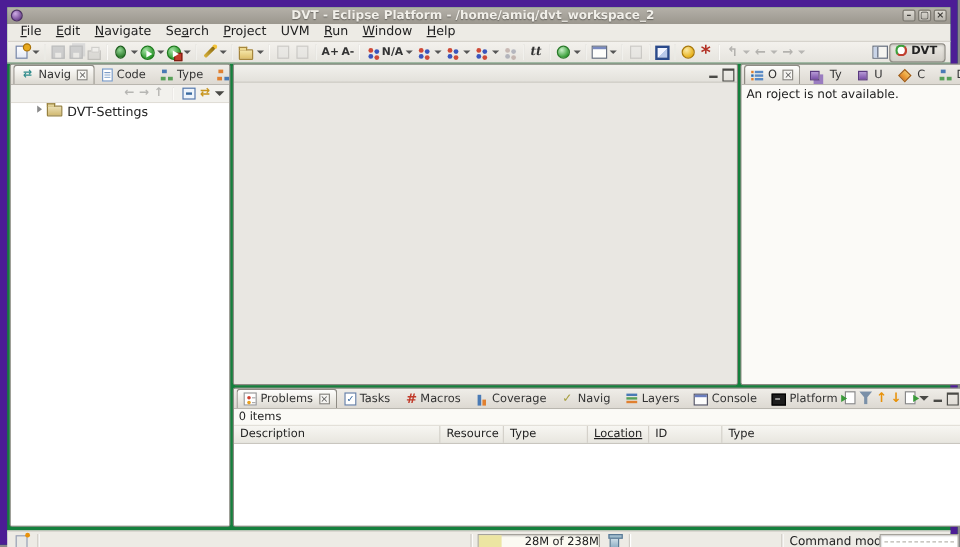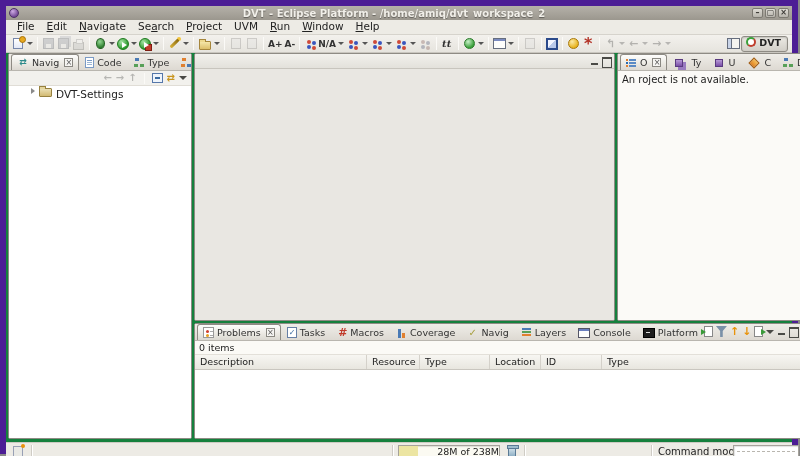--- a/index.html
+++ b/index.html
@@ -440,21 +440,21 @@
         <span class="vmenu"></span>
         <span class="wm wm-min"></span>
         <span class="wm wm-max"></span>
       </span>
     </div>
     <div class="summary">0 items</div>
     <div class="thead">
       <span class="th" style="width:172px;">Description</span>
       <span class="th" style="width:53px;">Resource</span>
       <span class="th" style="width:70px;">Type</span>
-      <span class="th" style="width:51px;">Location</span>
+      <span class="th" style="width:51px;text-decoration:underline;">Location</span>
       <span class="th" style="width:61px;">ID</span>
       <span class="th" style="flex:1;border-right:none;">Type</span>
     </div>
     <div class="tbody"></div>
   </div>
 
   <div class="statusbar">
     <span class="ic-status"></span>
     <span class="ssep"></span>
     <span class="ssep" style="position:absolute;left:386px;"></span>

